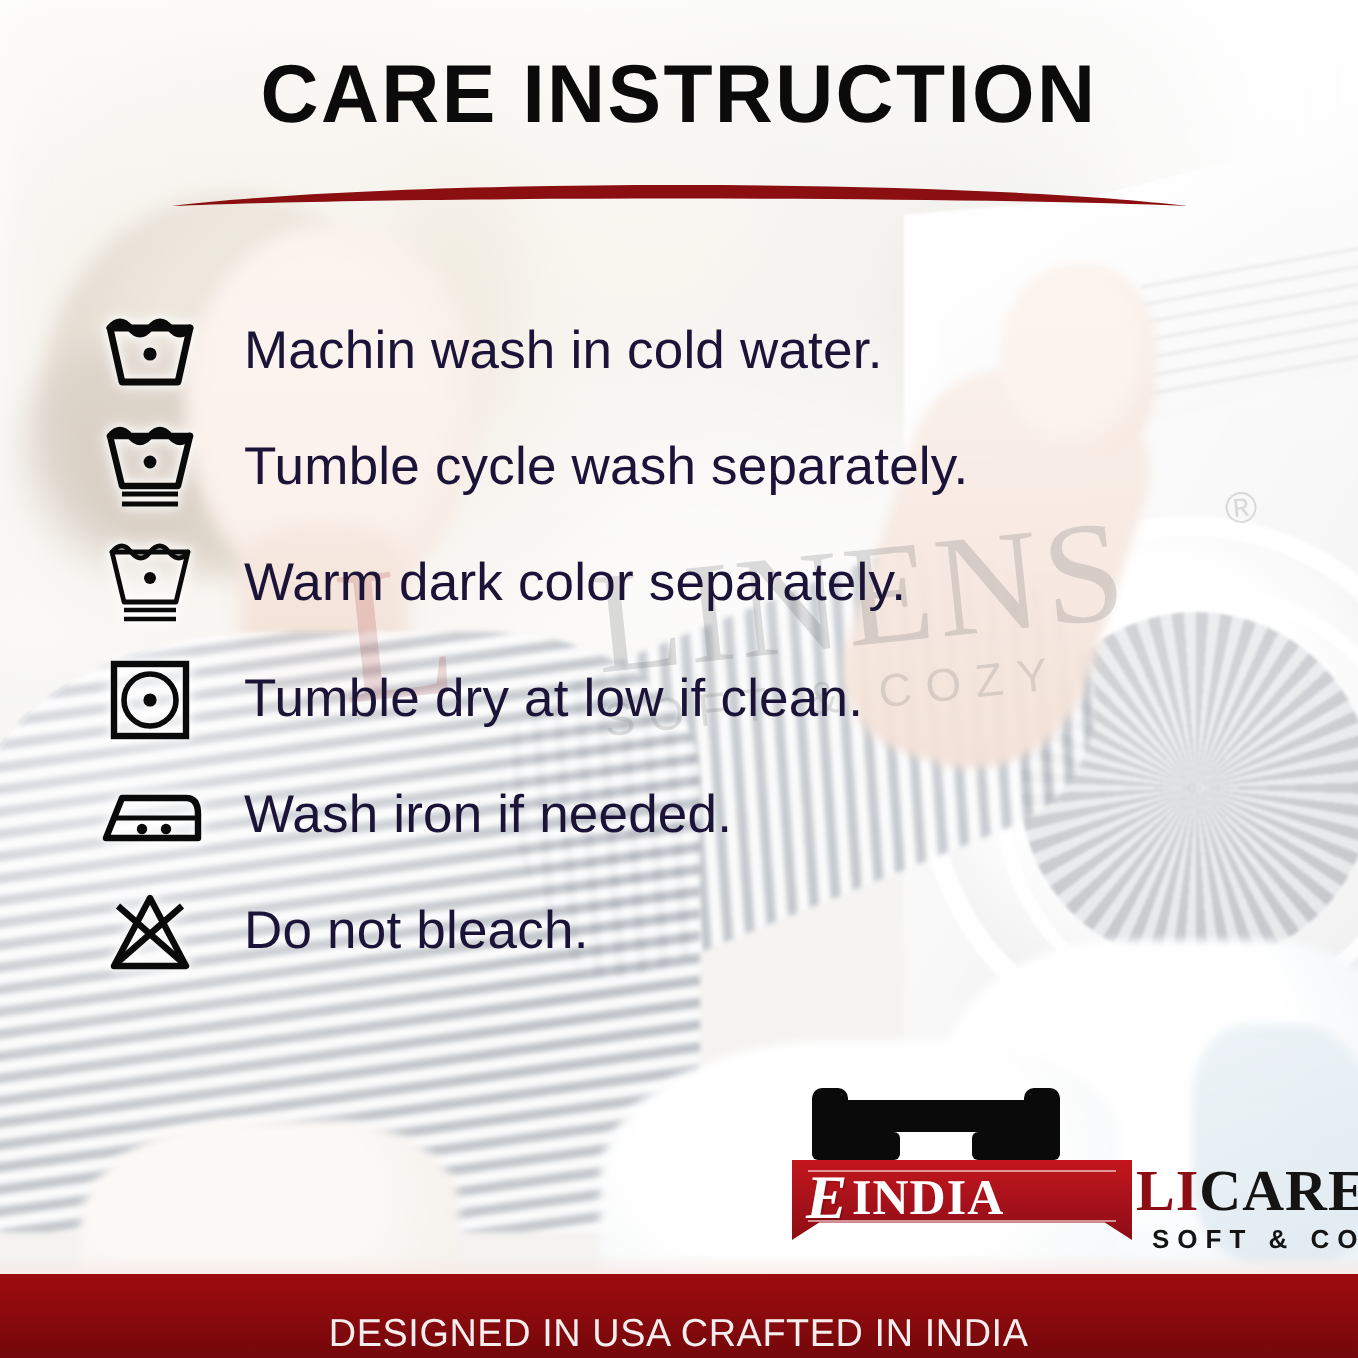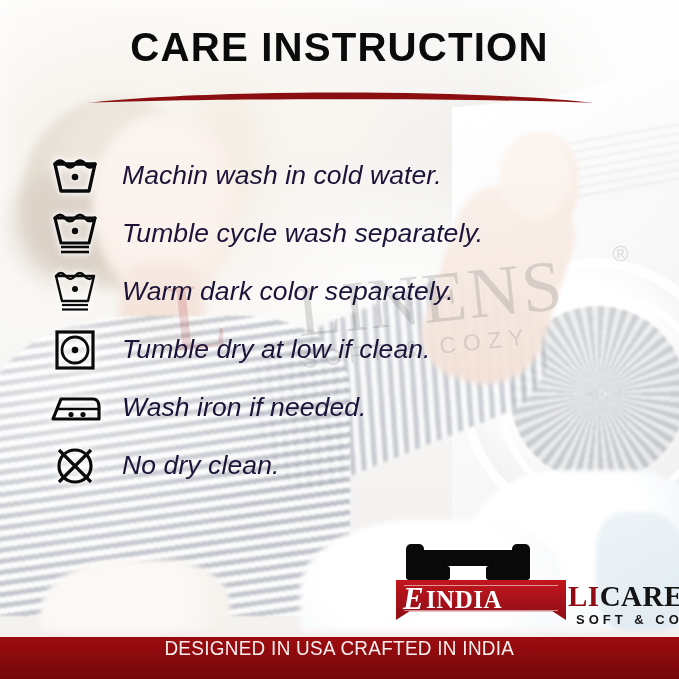--- a/index.html
+++ b/index.html
@@ -197,21 +197,21 @@
     font-weight:bold;font-size:41px;letter-spacing:1.2px;
     color:#0b0b0b;
     transform:scaleX(.98);
   }
   .title-rule{
     position:absolute;left:84px;top:86px;width:512px;height:20px;
     pointer-events:none;
   }
 
   
-  .rows{position:absolute;left:0;top:148px;width:679px;font-style:italic;}
+  .rows{position:absolute;left:0;top:148px;width:679px;}
   .row{
     display:flex;align-items:center;
     height:55px;margin-bottom:3px;
     padding-left:44px;
   }
   .icon-cell{
     width:62px;min-width:62px;height:46px;
     display:flex;align-items:center;justify-content:center;
   }
   .row-label{
@@ -266,21 +266,21 @@
   .soft{
     position:absolute;left:180px;top:70px;
     font-family:"Liberation Sans",sans-serif;font-weight:bold;
     font-size:13px;letter-spacing:4px;color:#141414;white-space:nowrap;
   }
 
   
   .bottom-bar{
     position:absolute;left:0;right:0;bottom:0;height:42px;
     background:linear-gradient(180deg,#9d0b0e 0%,#8a0a0d 50%,#73070a 100%);
-    display:flex;align-items:flex-start;justify-content:center;margin-top:47px;
+    display:flex;align-items:flex-end;justify-content:center;margin-top:47px;
   }
   .bottom-bar .bb-text{
     font-family:"Liberation Sans",sans-serif;
     font-size:19.5px;color:#f6eeee;letter-spacing:.3px;
     transform:scaleX(.97);
   }
   .bar-top-fade{
     position:absolute;left:0;right:0;bottom:42px;height:10px;
     background:linear-gradient(180deg,rgba(255,255,255,0),rgba(248,236,232,.9));
   }
@@ -392,31 +392,31 @@
         <svg class="care-svg" width="52" height="36" viewBox="0 0 52 36" aria-hidden="true">
           <path d="M4 29 L12 9 L44 9 Q50 9 50 17 L50 29 Z" fill="none" stroke="#0a0a0a" stroke-width="3.2" stroke-linejoin="round"></path>
           <line x1="9" y1="19" x2="50" y2="19" stroke="#0a0a0a" stroke-width="2.6"></line>
           <circle cx="22" cy="24.5" r="2.6" fill="#0a0a0a"></circle>
           <circle cx="34" cy="24.5" r="2.6" fill="#0a0a0a"></circle>
         </svg>
       </div>
       <div class="row-label">Wash iron if needed.</div>
     </div>
 
-
-    <div class="row">
-      <div class="icon-cell">
-        <svg class="care-svg" width="44" height="44" viewBox="0 0 44 44" aria-hidden="true">
-          <circle cx="22" cy="22" r="16" fill="none" stroke="#0a0a0a" stroke-width="3.2"></circle>
-          <line x1="6" y1="6" x2="38" y2="38" stroke="#0a0a0a" stroke-width="3.2"></line>
-          <line x1="38" y1="6" x2="6" y2="38" stroke="#0a0a0a" stroke-width="3.2"></line>
-        </svg>
-      </div>
-      <div class="row-label">No dry clean.</div>
-    </div>
+    <div class="row">
+      <div class="icon-cell">
+        <svg class="care-svg" width="44" height="42" viewBox="0 0 44 42" aria-hidden="true">
+          <path d="M22 4 L40 38 L4 38 Z" fill="none" stroke="#0a0a0a" stroke-width="3.2" stroke-linejoin="round"></path>
+          <line x1="6" y1="8" x2="38" y2="36" stroke="#0a0a0a" stroke-width="3.2"></line>
+          <line x1="38" y1="8" x2="6" y2="36" stroke="#0a0a0a" stroke-width="3.2"></line>
+        </svg>
+      </div>
+      <div class="row-label">Do not bleach.</div>
+    </div>
+
 
   </div>
 
   <div class="logo">
 
     <svg class="bed-icon" width="128" height="42" viewBox="0 0 128 42" aria-hidden="true">
       <rect x="2" y="2" width="18" height="34" rx="5" fill="#0a0a0a"></rect>
       <rect x="108" y="2" width="18" height="34" rx="5" fill="#0a0a0a"></rect>
       <rect x="2" y="8" width="124" height="16" fill="#0a0a0a"></rect>
       <rect x="2" y="24" width="44" height="14" rx="3" fill="#0a0a0a"></rect>

